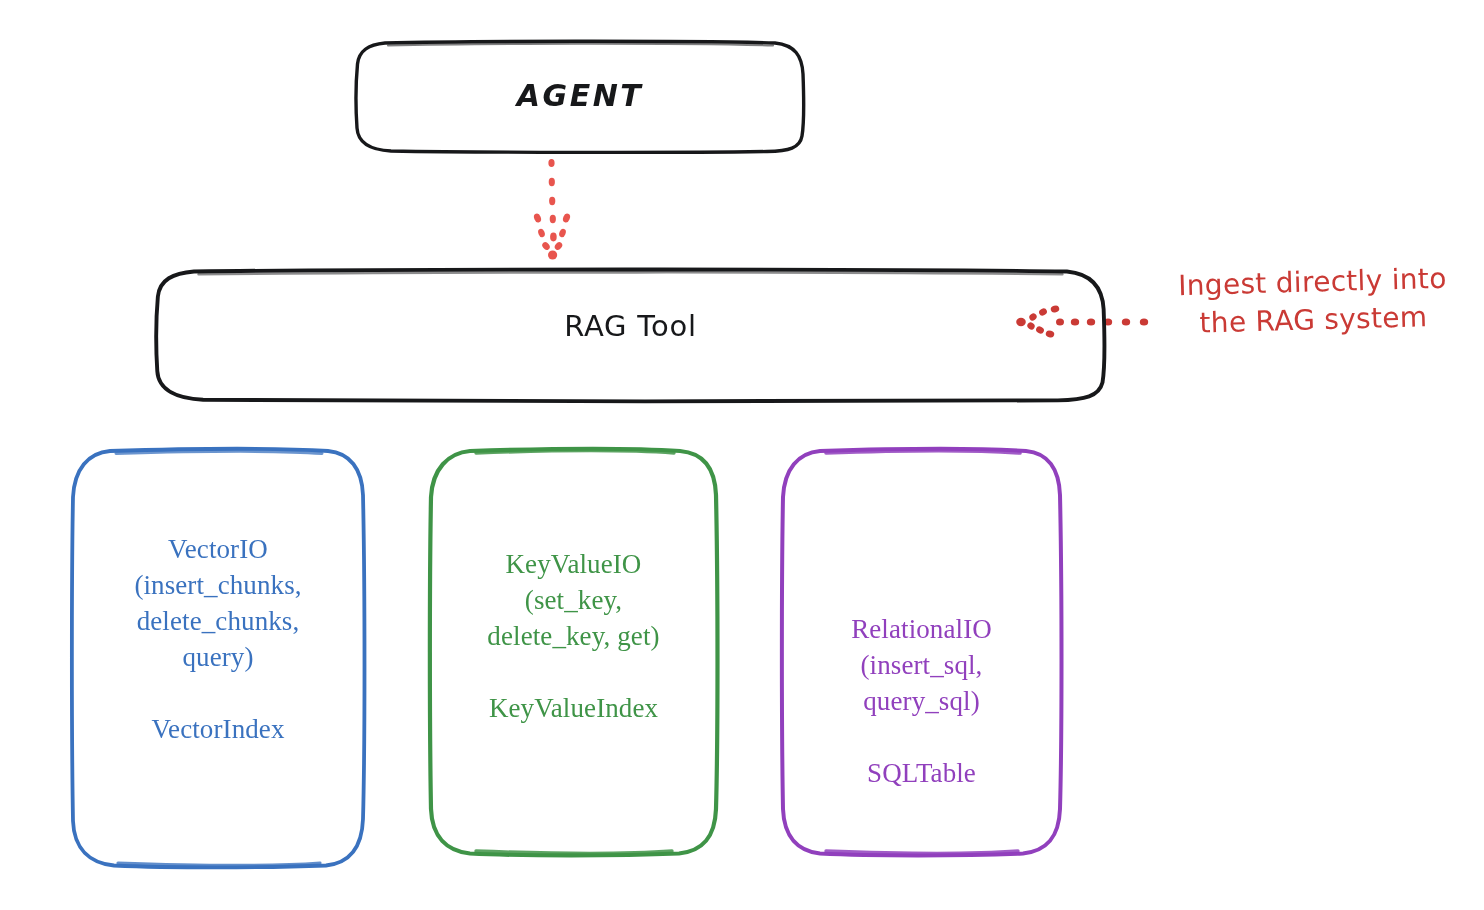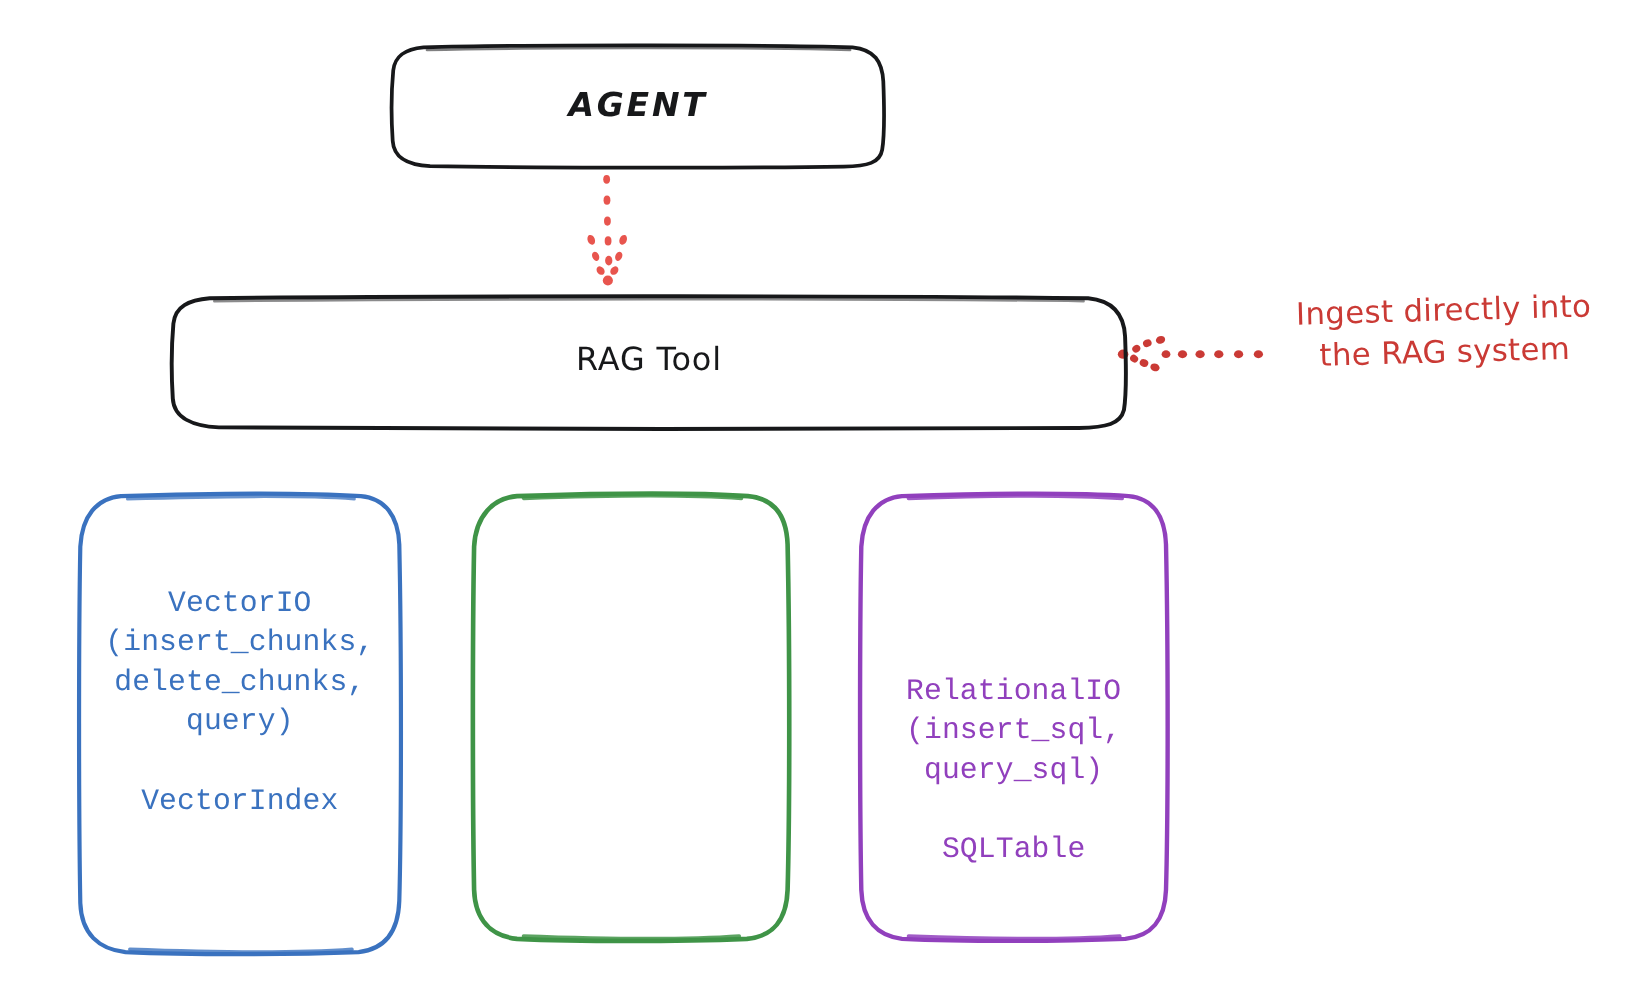--- a/index.html
+++ b/index.html
@@ -59,36 +59,36 @@
     font-family: "DejaVu Sans", sans-serif;
     font-size: 30px;
     font-style: italic;
     font-weight: 600;
     color: #17181a;
     letter-spacing: 2.5px;
   }
 
   #ragtool-box {
     left: 155px;  top: 268px;
-    width: 870px; height: 117px;
+    width: 951px; height: 117px;
   }
   #ragtool-box .label {
     font-family: "DejaVu Sans", sans-serif;
     font-size: 29px;
     font-weight: 500;
     color: #17181a;
     letter-spacing: 0.8px;
   }
 
   .store-box {
     align-items: flex-start;
     justify-content: center;
   }
   .store-box .label {
-    font-family: Liberation Mono, monospace;
+    font-family: Liberation Serif, serif;
     font-size: 27px;
     font-weight: 500;
     line-height: 1.33;
     letter-spacing: 0.1px;
   }
 
   #vector-box {
     left: 70px;  top: 447px;
     width: 296px; height: 422px;
   }
@@ -250,20 +250,25 @@
 
   <div class="hbox store-box" id="keyvalue-box">
     <svg class="sketch-border" viewBox="0 0 291 410" preserveAspectRatio="none">
       <path d="M42,4 C120,1.5 206,1 252,4 C276,6 287,22 288,48
                C290,140 290,292 288,362 C287,390 275,404 251,406.5
                C188,409 96,409 42,406.5 C19,404 4,390 3,362
                C1.5,282 1.5,128 3,50 C4.5,22 20,6 42,4 Z" stroke="#3f9447" stroke-width="4.2"></path>
       <path d="M48,6 C130,3 204,3 246,6" stroke="#3f9447" stroke-width="3.4" opacity="0.85"></path>
       <path d="M48,404 C130,407 202,407 244,404" stroke="#3f9447" stroke-width="3.4" opacity="0.85"></path>
     </svg>
+    <span class="label">KeyValueIO
+(set_key,
+delete_key, get)
+
+KeyValueIndex</span>
   </div>
 
   <div class="hbox store-box" id="relational-box">
     <svg class="sketch-border" viewBox="0 0 283 410" preserveAspectRatio="none">
       <path d="M40,4 C118,1.5 200,1 246,4 C268,6 279,22 280,48
                C282,140 282,292 280,362 C279,390 267,404 243,406.5
                C182,409 92,409 40,406.5 C18,404 4,390 3,362
                C1.5,282 1.5,128 3,50 C4.5,22 18,6 40,4 Z" stroke="#9140bd" stroke-width="4.0"></path>
       <path d="M46,6 C126,3 198,3 240,6" stroke="#9140bd" stroke-width="3.6" opacity="0.85"></path>
       <path d="M46,404 C126,407 196,407 238,404" stroke="#9140bd" stroke-width="3.4" opacity="0.85"></path>

